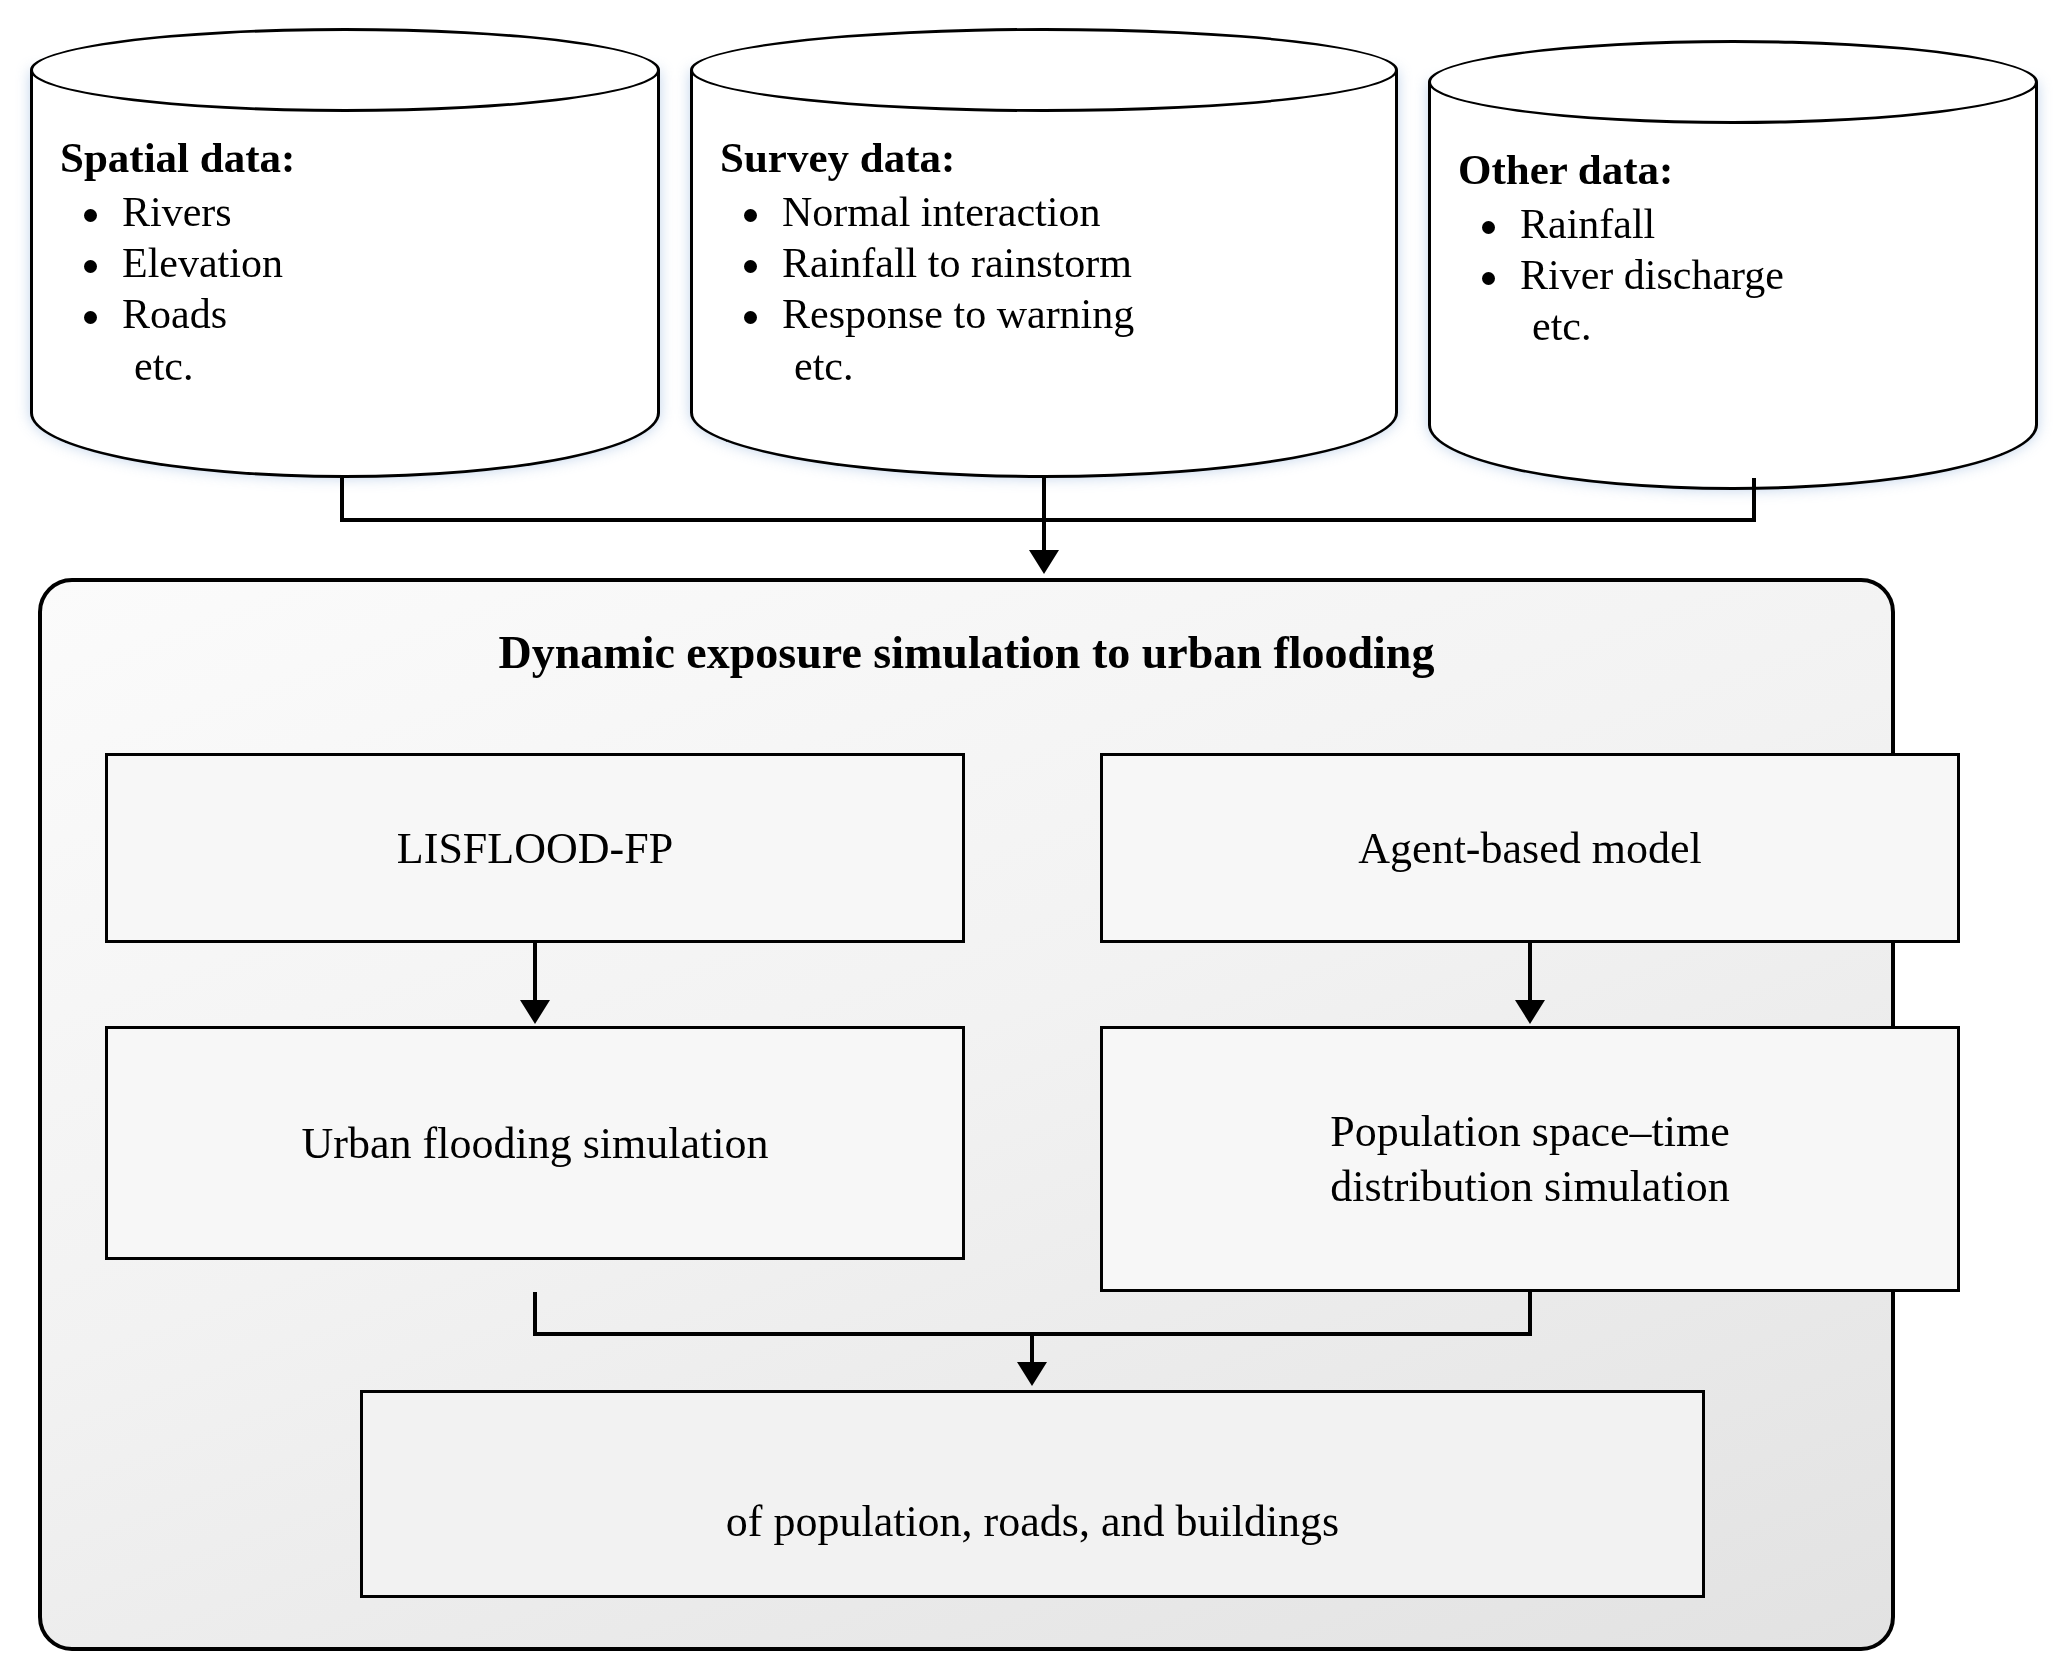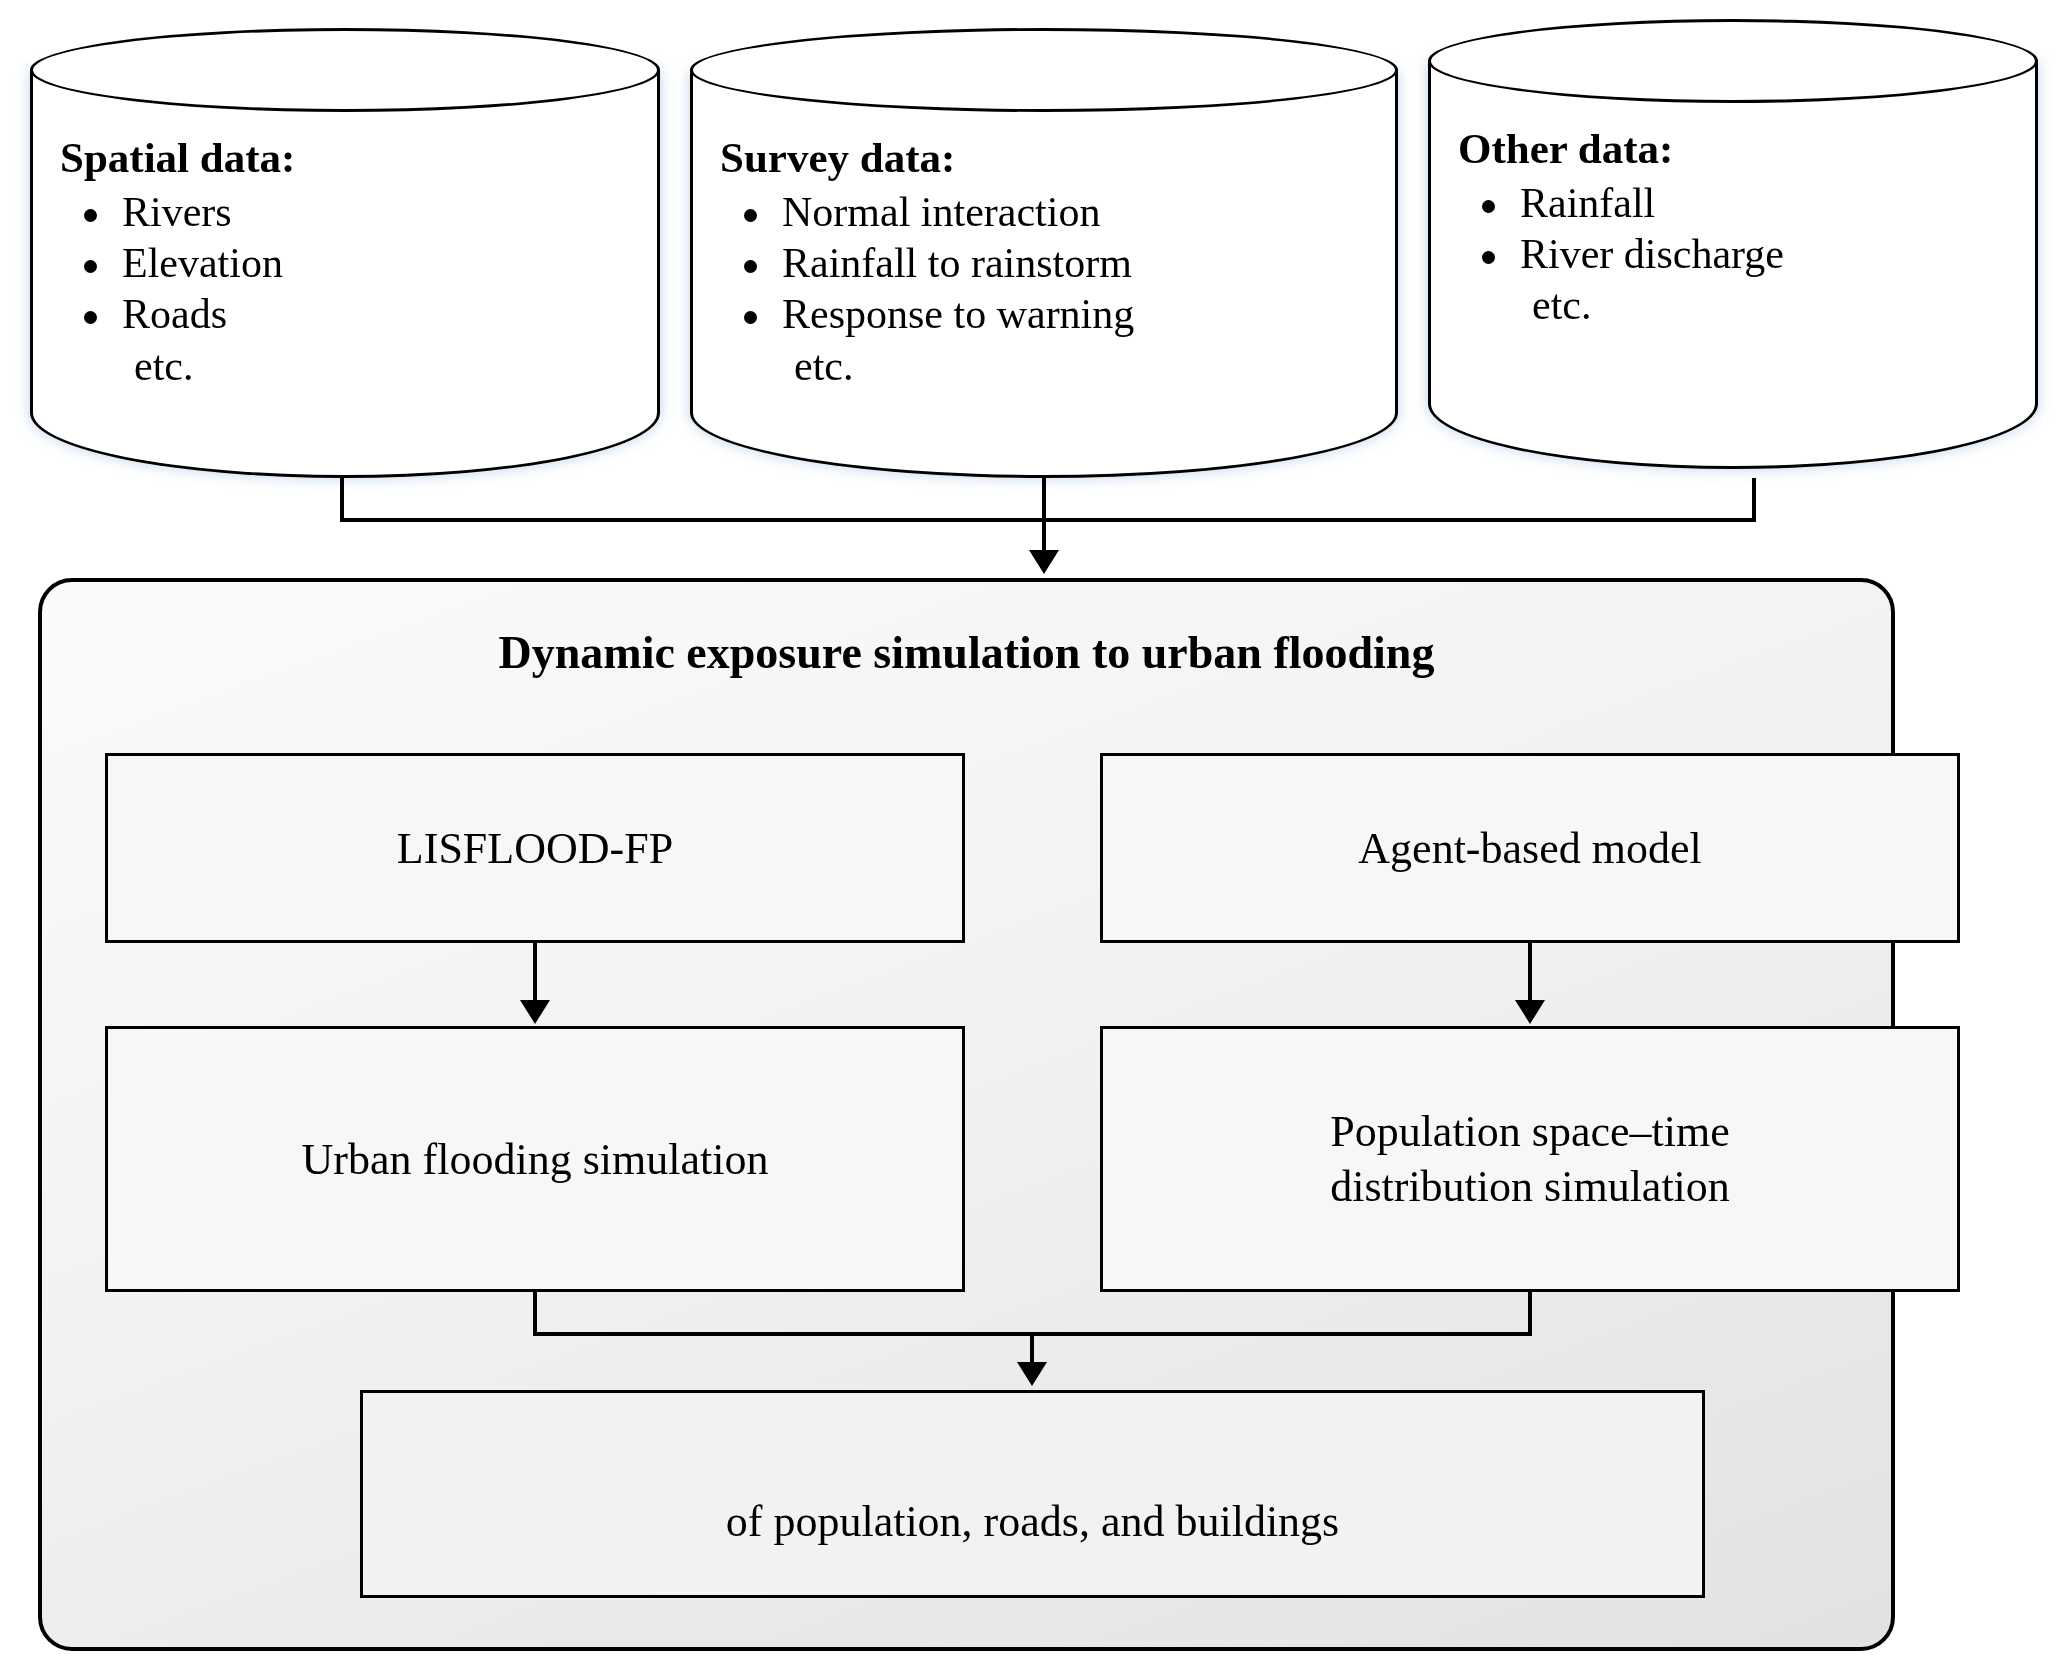--- a/index.html
+++ b/index.html
@@ -179,21 +179,21 @@
       <div class="cyl-title">Survey data:</div>
       <ul class="bullets">
         <li>Normal interaction</li>
         <li>Rainfall to rainstorm</li>
         <li>Response to warning</li>
       </ul>
       <div class="etc">etc.</div>
     </div>
   </div>
 
-  <div class="cylinder" style="left:1428px; top:19px; width:610px; height:450px;">
+  <div class="cylinder" style="left:1428px; top:40px; width:610px; height:450px;">
     <div class="cyl-body"></div>
     <div class="cyl-top"></div>
     <div class="cyl-content">
       <div class="cyl-title">Other data:</div>
       <ul class="bullets">
         <li>Rainfall</li>
         <li>River discharge</li>
       </ul>
       <div class="etc">etc.</div>
     </div>
@@ -217,21 +217,21 @@
   <div class="ibox light" style="left:1100px; top:753px; width:860px; height:190px;">
     <span>Agent-based model</span>
   </div>
 
   <div class="ln vln" style="left:533px; top:943px; height:63px;"></div>
   <div class="arrow-down" style="left:520px; top:1000px;"></div>
 
   <div class="ln vln" style="left:1528px; top:943px; height:63px;"></div>
   <div class="arrow-down" style="left:1515px; top:1000px;"></div>
 
-  <div class="ibox light" style="left:105px; top:1026px; width:860px; height:266px;">
+  <div class="ibox light" style="left:105px; top:1026px; width:860px; height:234px;">
     <span>Urban flooding simulation</span>
   </div>
 
   <div class="ibox light" style="left:1100px; top:1026px; width:860px; height:266px;">
     <span>
       <span>Population space–time</span><br>
       <span>distribution simulation</span>
     </span>
   </div>
 

